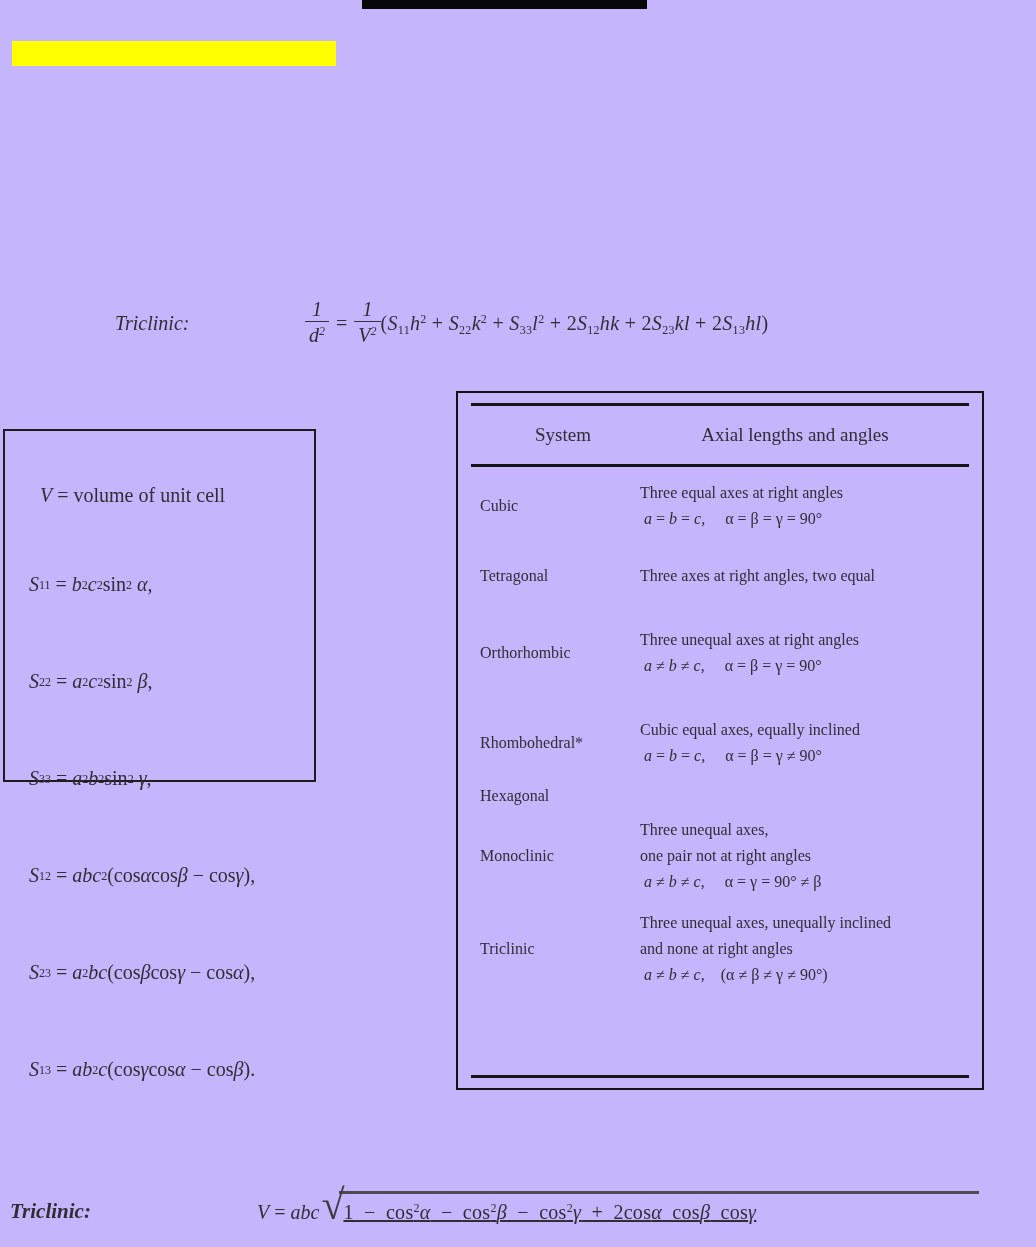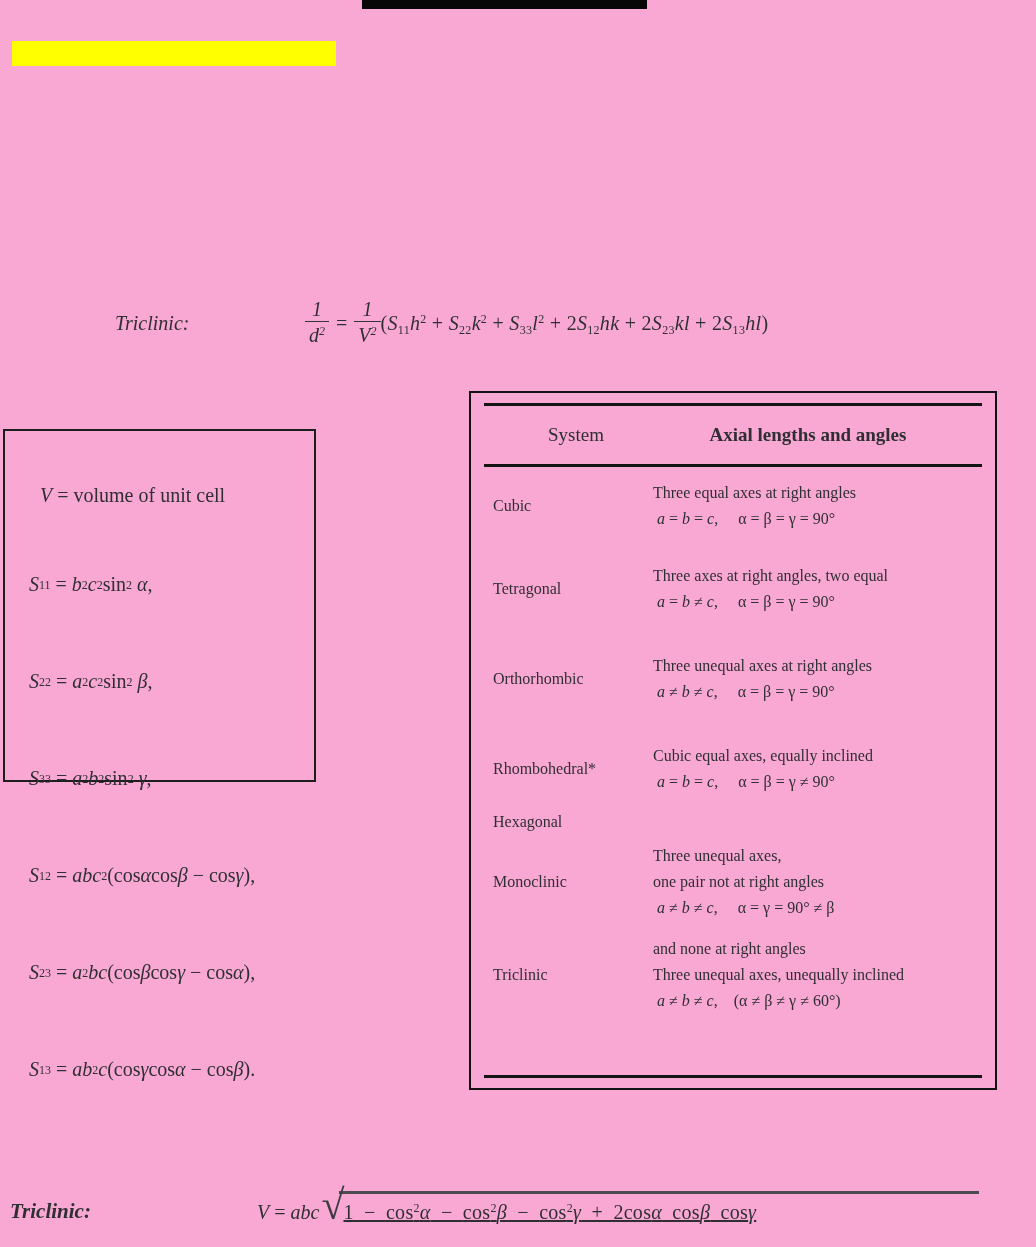--- a/index.html
+++ b/index.html
@@ -1,16 +1,16 @@
 <!DOCTYPE html>
 <html><head>
 <meta charset="utf-8">
 <style>
   html,body{margin:0;padding:0;background:#ffffff;}
-  .page{position:relative;width:1036px;height:1247px;background:#f9a8d4;overflow:hidden;
+  .page{position:relative;width:1036px;height:1247px;background:#c4b5fd;overflow:hidden;
         font-family:"Liberation Serif","DejaVu Serif",serif;color:#2f2f33;}
 
   
   .title-rule{position:absolute;left:362px;top:0;width:285px;height:9px;background:#070707;}
   .highlight-bar{position:absolute;left:12px;top:41px;width:324px;height:25px;}
 
   
   .mi{font-style:italic;}
   sub{font-size:0.60em;line-height:0;vertical-align:-0.3em;}
   sup{font-size:0.60em;line-height:0;vertical-align:0.55em;}
@@ -25,28 +25,28 @@
   .eqsign{margin:0 7px;}
   .rhs{letter-spacing:0.3px;}
 
   
   .sbox{position:absolute;left:3px;top:429px;width:313px;height:353px;box-sizing:border-box;
         border:2px solid #1d1d1d;padding:0 0 0 24px;font-size:20px;white-space:pre;}
   .sbox-line{height:51px;display:flex;align-items:center;}
   .sbox-line.first{height:36px;padding-left:11px;}
 
   
-  .ctable{position:absolute;left:469px;top:391px;width:528px;height:699px;box-sizing:border-box;
+  .ctable{position:absolute;left:456px;top:391px;width:528px;height:699px;box-sizing:border-box;
           border:2px solid #121212;display:flex;flex-direction:column;}
   .rule{border-top:3px solid #141414;margin:0 13px;flex:none;}
   .rule.top{margin-top:10px;}
   .rule.bottom{margin-bottom:10px;}
   .thead{display:flex;align-items:center;height:58px;font-size:19px;padding:0 40px 0 20px;flex:none;}
   .th-system{width:170px;text-align:center;}
-  .th-axial{flex:1;text-align:center;font-weight:bold;}
+  .th-axial{flex:1;text-align:center;}
   .tbody{flex:1;padding-left:22px;font-size:16px;overflow:hidden;}
   .trow{display:flex;align-items:center;}
   .trow:nth-of-type(1){margin-top:13px;}
   .trow:nth-of-type(2){margin-top:31px;}
   .trow:nth-of-type(3){margin-top:38px;}
   .trow:nth-of-type(4){margin-top:38px;}
   .trow:nth-of-type(5){margin-top:18px;}
   .trow:nth-of-type(6){margin-top:12px;}
   .trow:nth-of-type(7){margin-top:15px;}
   .tsys{width:160px;flex:none;}
@@ -111,21 +111,20 @@
         <div class="tdesc">
           <div>Three equal axes at right angles</div>
           <div class="formula"><span class="mi">a</span><span> = </span><span class="mi">b</span><span> = </span><span class="mi">c</span><span>,     α = β = γ = 90°</span></div>
         </div>
       </div>
 
       <div class="trow">
         <div class="tsys">Tetragonal</div>
         <div class="tdesc">
           <div>Three axes at right angles, two equal</div>
-          <div class="formula"><span class="mi">a</span><span> = </span><span class="mi">b</span><span> ≠ </span><span class="mi">c</span><span>,     α = β = γ = 90°</span></div>
         </div>
       </div>
 
       <div class="trow">
         <div class="tsys">Orthorhombic</div>
         <div class="tdesc">
           <div>Three unequal axes at right angles</div>
           <div class="formula"><span class="mi">a</span><span> ≠ </span><span class="mi">b</span><span> ≠ </span><span class="mi">c</span><span>,     α = β = γ = 90°</span></div>
         </div>
       </div>
@@ -147,23 +146,23 @@
         <div class="tdesc">
           <div>Three unequal axes,</div>
           <div>one pair not at right angles</div>
           <div class="formula"><span class="mi">a</span><span> ≠ </span><span class="mi">b</span><span> ≠ </span><span class="mi">c</span><span>,     α = γ = 90° ≠ β</span></div>
         </div>
       </div>
 
       <div class="trow">
         <div class="tsys">Triclinic</div>
         <div class="tdesc">
+          <div>Three unequal axes, unequally inclined</div>
           <div>and none at right angles</div>
-          <div>Three unequal axes, unequally inclined</div>
-          <div class="formula"><span class="mi">a</span><span> ≠ </span><span class="mi">b</span><span> ≠ </span><span class="mi">c</span><span>,    (α ≠ β ≠ γ ≠ 60°)</span></div>
+          <div class="formula"><span class="mi">a</span><span> ≠ </span><span class="mi">b</span><span> ≠ </span><span class="mi">c</span><span>,    (α ≠ β ≠ γ ≠ 90°)</span></div>
         </div>
       </div>
 
     </div>
 
     <div class="rule bottom"></div>
   </div>
 
   <div class="eq2-row">
     <span class="eq2-label">Triclinic:</span>

